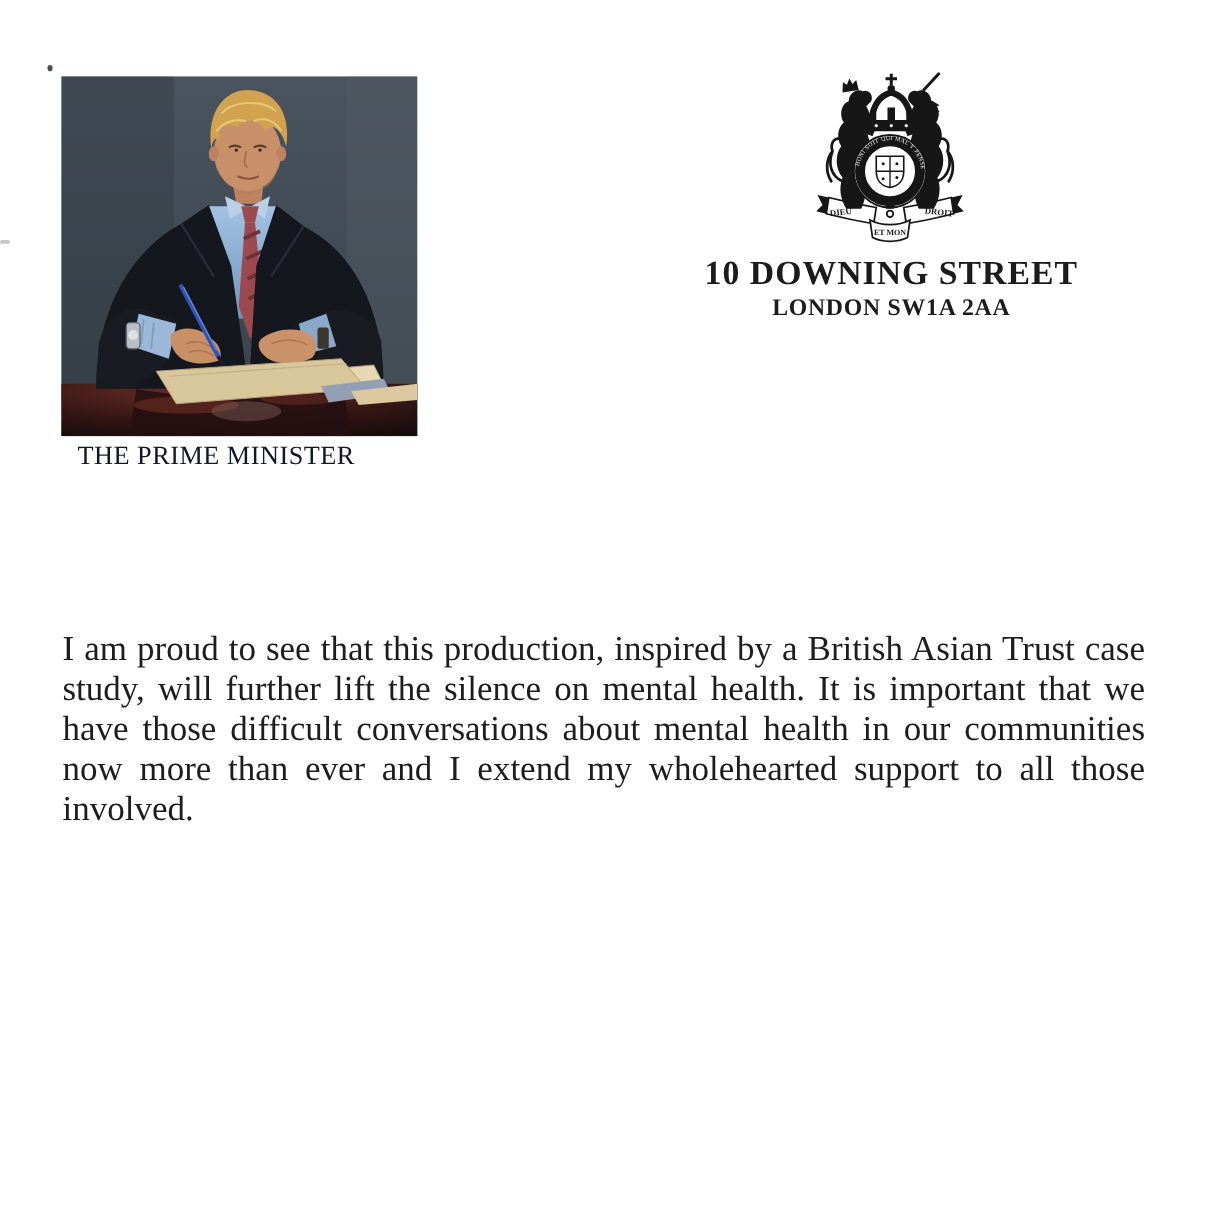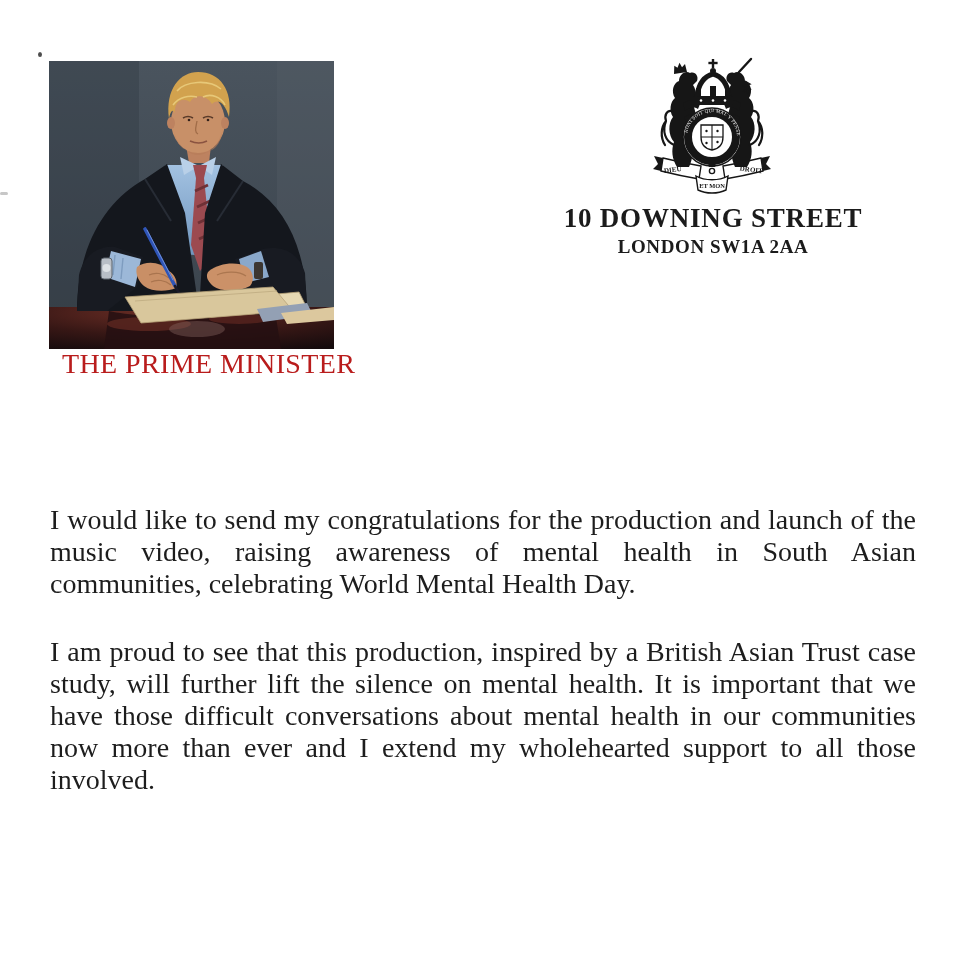--- a/index.html
+++ b/index.html
@@ -7,21 +7,21 @@
     width:966px;height:966px;background:#ffffff;position:relative;overflow:hidden;
     font-family:"Liberation Serif","DejaVu Serif",serif;
   }
   .page{position:absolute;inset:0;background:#ffffff;}
 
   
   .photo{position:absolute;left:49px;top:61px;width:285px;height:288px;}
   .photo svg{display:block;width:100%;height:100%;}
   .photo-caption{
     position:absolute;left:62px;top:352px;
-    font-size:28px;line-height:24px;letter-spacing:0.4px;color:#b91c1c;white-space:nowrap;
+    font-size:21px;line-height:24px;letter-spacing:0.4px;color:#0f172a;white-space:nowrap;
   }
 
   
   .crest{position:absolute;left:627px;top:55px;width:172px;height:144px;}
   .crest svg{display:block;width:100%;height:100%;}
   .address{position:absolute;left:453px;top:203px;width:520px;text-align:center;color:#1b1b1b;}
   .address-line1{font-size:27px;font-weight:bold;letter-spacing:0.8px;line-height:30px;white-space:nowrap;}
   .address-line2{font-size:19px;font-weight:bold;letter-spacing:0.6px;line-height:24px;margin-top:2px;white-space:nowrap;}
 
   
@@ -182,19 +182,18 @@
       <text x="85" y="133" font-size="6.4" font-weight="bold" text-anchor="middle" fill="#161616" font-family="Liberation Serif, DejaVu Serif, serif">ET MON</text>
     </svg>
   </div>
 
   <div class="address">
     <div class="address-line1">10 DOWNING STREET</div>
     <div class="address-line2">LONDON SW1A 2AA</div>
   </div>
 
   <div class="letter-body">
-    <p>I would like to send my congratulations for the production and launch of the music video, raising awareness of mental health in South Asian communities, celebrating World Mental Health Day.</p>
     <p>I am proud to see that this production, inspired by a British Asian Trust case study, will further lift the silence on mental health. It is important that we have those difficult conversations about mental health in our communities now more than ever and I extend my wholehearted support to all those involved.</p>
   </div>
 
   <div class="speck-a"></div>
   <div class="speck-b"></div>
 </div>
 
 </body></html>

